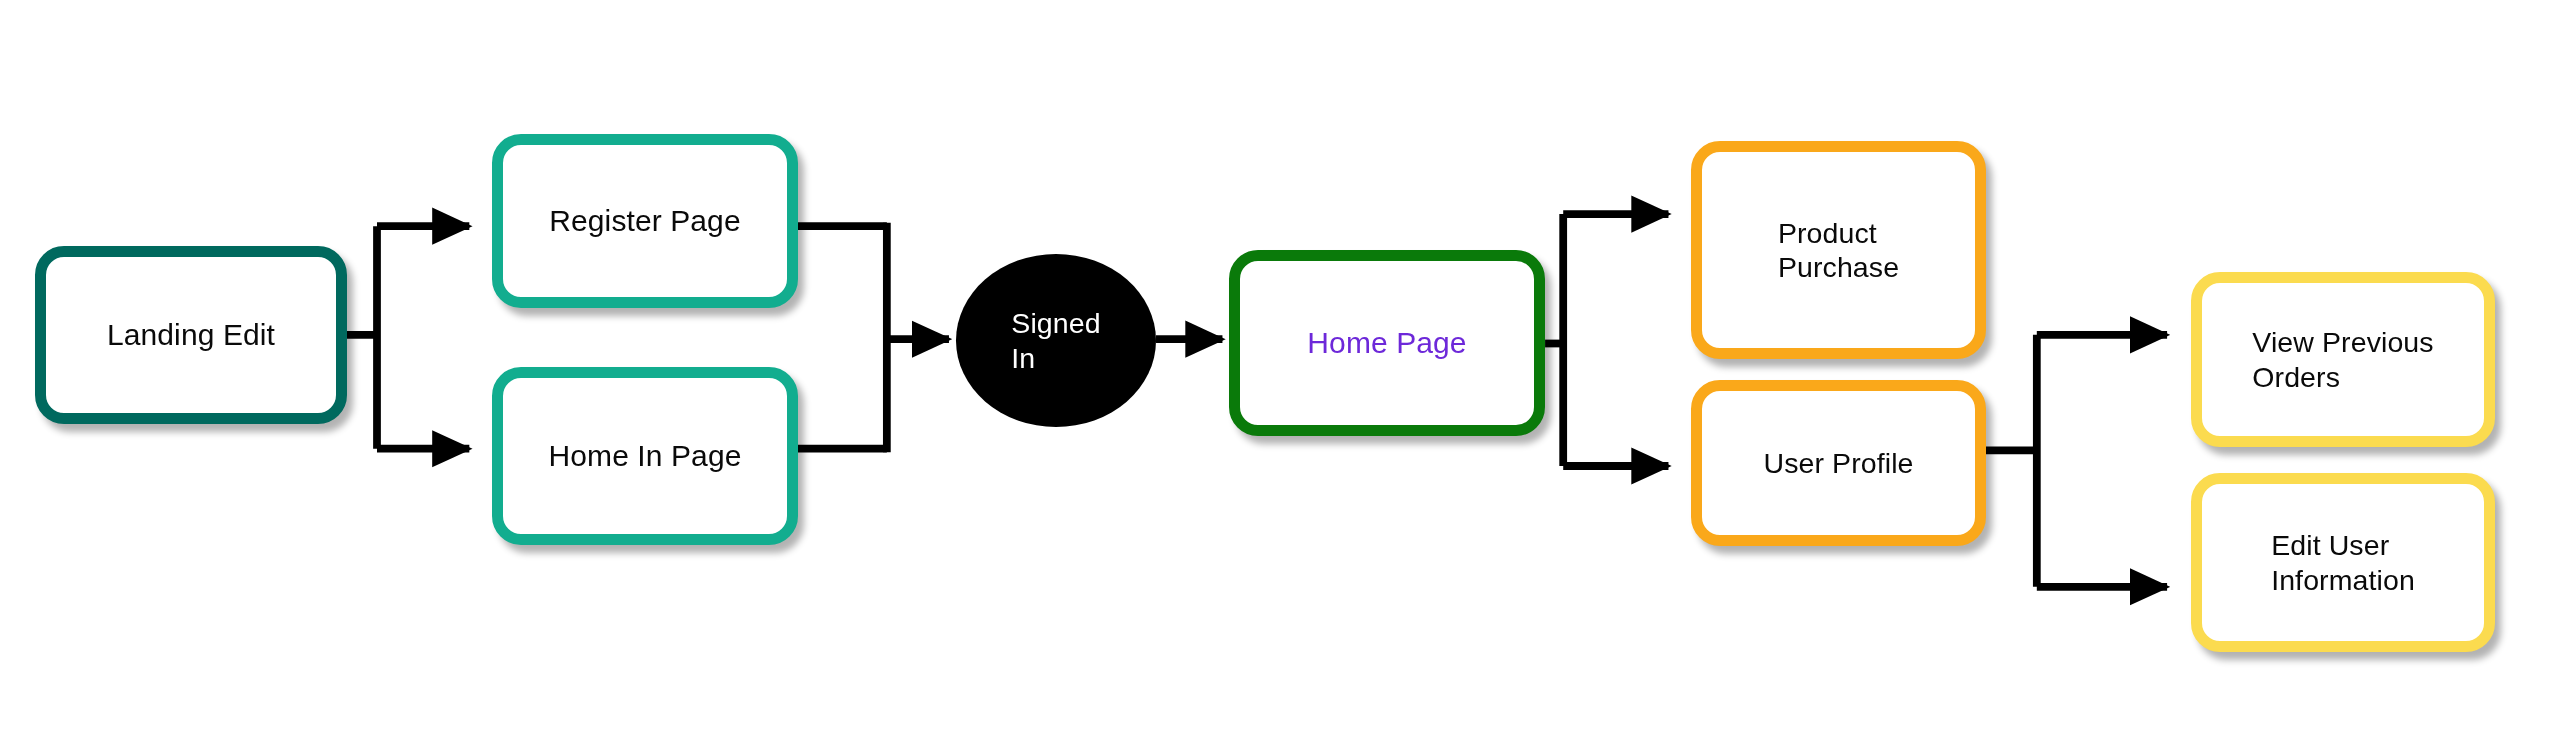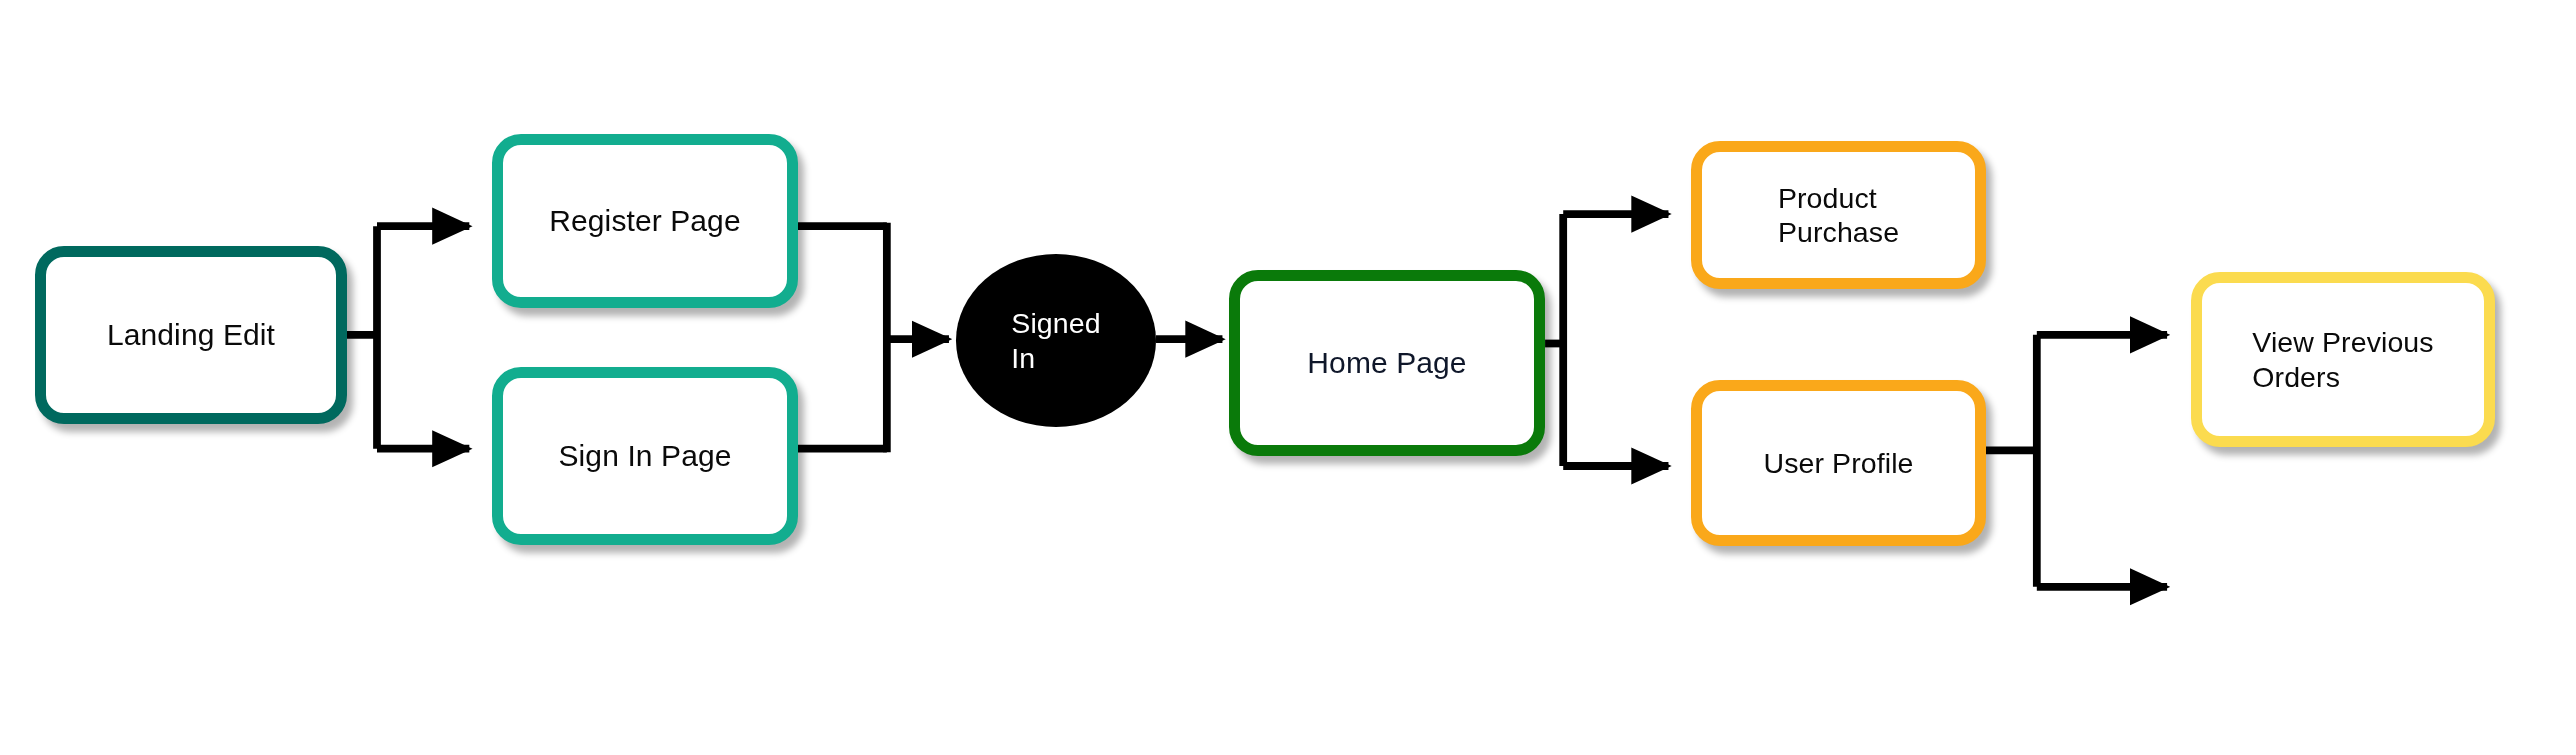--- a/index.html
+++ b/index.html
@@ -53,21 +53,21 @@
     color: #ffffff;
     box-shadow: none;
     border: none;
   }
   
   #node-landing-page   { left: 35px;   top: 246px; width: 312px; height: 178px; border-width: 11.2px; border-color: #00695E; font-size: 30px; }
   #node-register-page  { left: 492px;  top: 134px; width: 306px; height: 174px; border-width: 11.2px; border-color: #12AD8F; font-size: 30px; }
   #node-sign-in-page   { left: 492px;  top: 367px; width: 306px; height: 178px; border-width: 11.2px; border-color: #12AD8F; font-size: 30px; }
   #node-signed-in      { left: 956px; top: 254px; width: 200px; height: 173px; font-size: 28.5px; }
   #node-home-page      { left: 1229px; top: 250px; width: 316px; height: 186px; border-width: 11.2px; border-color: #0A7A0A; font-size: 30px; }
-  #node-product-purchase { left: 1691px; top: 141px; width: 295px; height: 148px; border-width: 11.2px; border-color: #FAA81A; font-size: 28.5px; }
+  #node-product-purchase { left: 1691px; top: 141px; width: 295px; height: 218px; border-width: 11.2px; border-color: #FAA81A; font-size: 28.5px; }
   #node-user-profile   { left: 1691px; top: 380px; width: 295px; height: 166px; border-width: 11.2px; border-color: #FAA81A; font-size: 28.5px; }
   #node-view-previous-orders { left: 2191px; top: 272px; width: 304px; height: 175px; border-width: 11.2px; border-color: #FBDB4F; font-size: 28.5px; }
   #node-edit-user-information { left: 2191px; top: 473px; width: 304px; height: 179px; border-width: 11.2px; border-color: #FBDB4F; font-size: 28.5px; }
 </style>
 </head>
 <body>
 
 <div id="canvas" style="background: rgb(255, 255, 255);">
 
   <svg id="edges" viewBox="0 0 2986 876" width="2576" height="756" xmlns="http://www.w3.org/2000/svg">
@@ -114,41 +114,45 @@
 
   <div class="node rect" id="node-landing-page" style="border-color: rgb(0, 105, 94); background: rgb(255, 255, 255); color: rgb(10, 10, 10);">
     <span class="label">Landing Edit</span>
   </div>
 
   <div class="node rect" id="node-register-page" style="border-color: rgb(18, 173, 143); background: rgb(255, 255, 255); color: rgb(10, 10, 10);">
     <span class="label">Register Page</span>
   </div>
 
   <div class="node rect" id="node-sign-in-page" style="border-color: rgb(18, 173, 143); background: rgb(255, 255, 255); color: rgb(10, 10, 10);">
-    <span class="label">Sign In Page</span>
+    <span class="label">Home In Page</span>
   </div>
 
   <div class="node circle" id="node-signed-in" style="background: rgb(0, 0, 0); color: rgb(255, 255, 255);">
     <span class="label">Signed
 In</span>
   </div>
 
-  <div class="node rect" id="node-home-page" style="border-color: rgb(10, 122, 10); background: rgb(255, 255, 255); color: #0f172a; margin-top: 20px;">
+  <div class="node rect" id="node-home-page" style="border-color: rgb(10, 122, 10); background: rgb(255, 255, 255); color: #6d28d9;">
     <span class="label">Home Page</span>
   </div>
 
   <div class="node rect" id="node-product-purchase" style="border-color: rgb(250, 168, 26); background: rgb(255, 255, 255); color: rgb(10, 10, 10);">
     <span class="label">Product
 Purchase</span>
   </div>
 
   <div class="node rect" id="node-view-previous-orders" style="border-color: rgb(251, 219, 79); background: rgb(255, 255, 255); color: rgb(10, 10, 10);">
     <span class="label">View Previous
 Orders</span>
   </div>
 
   <div class="node rect" id="node-user-profile" style="border-color: rgb(250, 168, 26); background: rgb(255, 255, 255); color: rgb(10, 10, 10);">
     <span class="label">User Profile</span>
   </div>
 
+  <div class="node rect" id="node-edit-user-information" style="border-color: rgb(251, 219, 79); background: rgb(255, 255, 255); color: rgb(10, 10, 10);">
+    <span class="label">Edit User
+Information</span>
+  </div>
 
 </div>
 
 
 </body></html>

